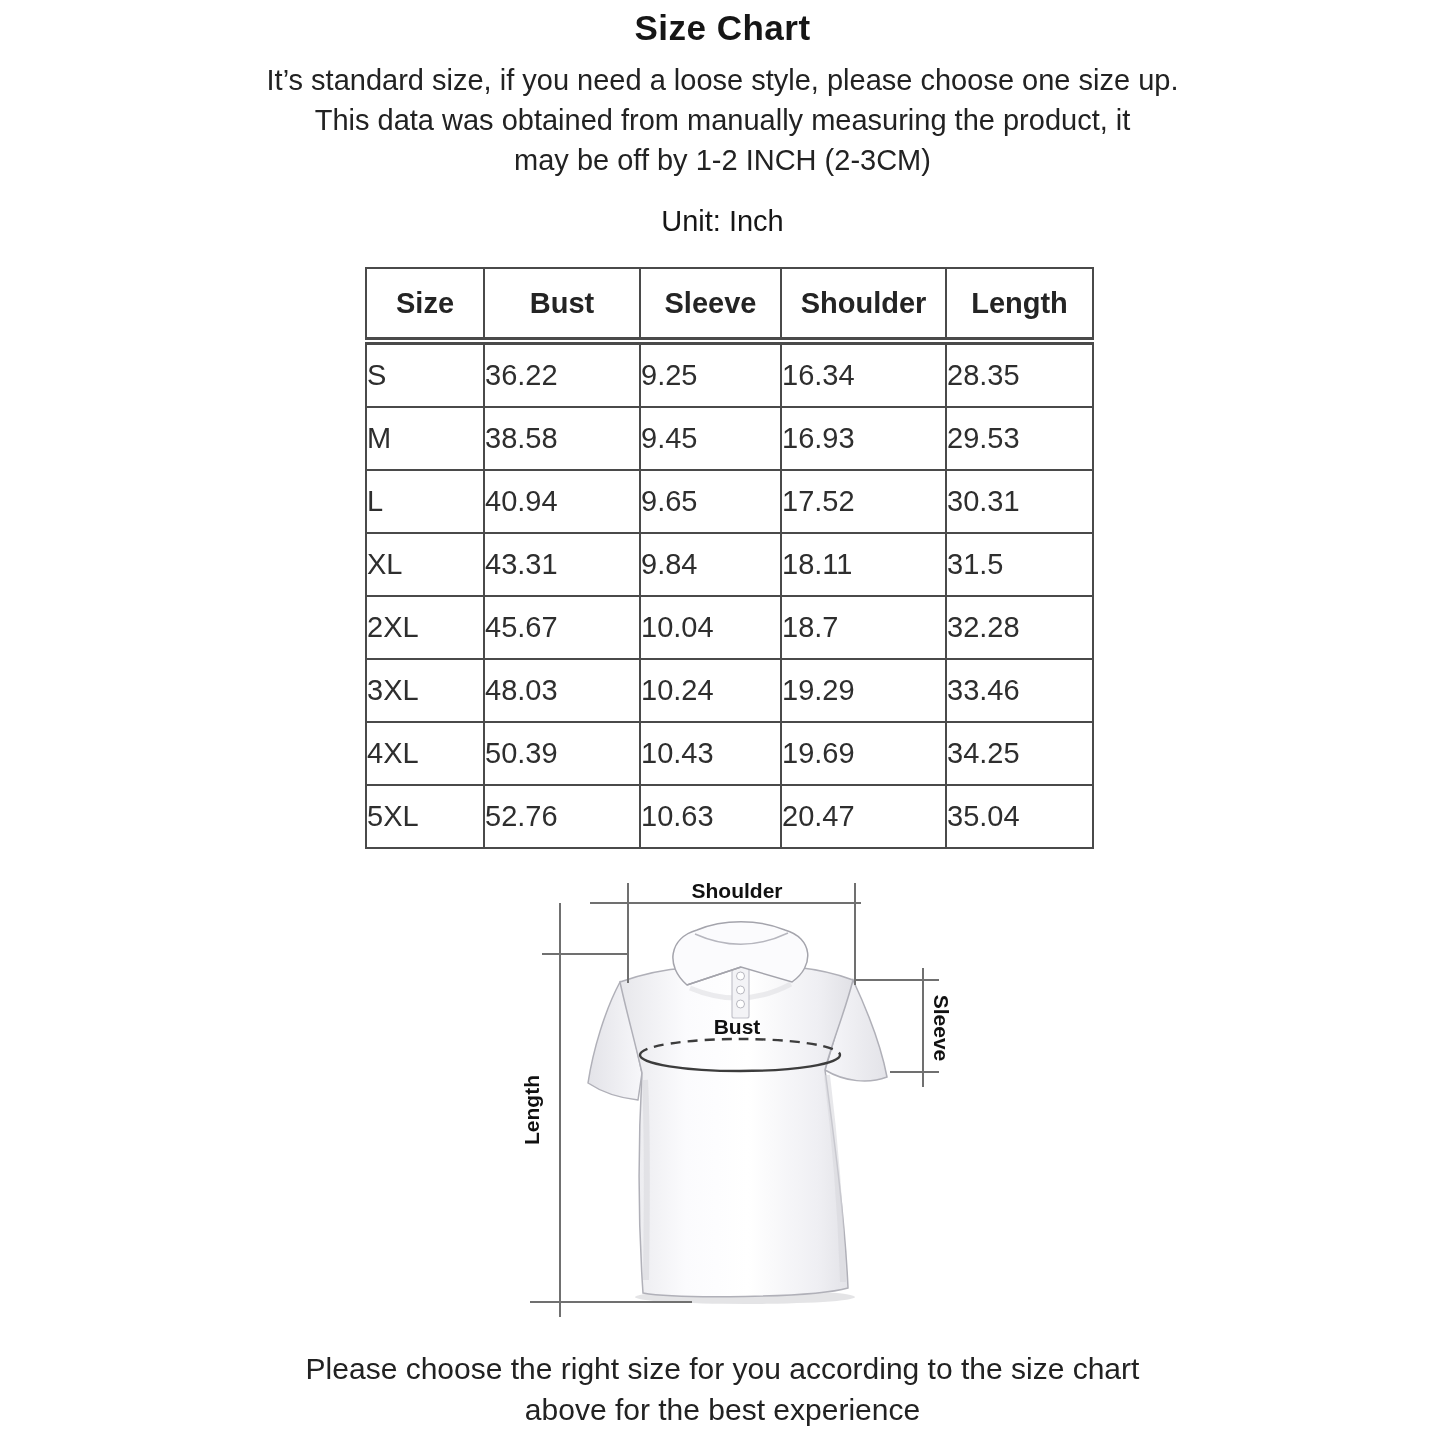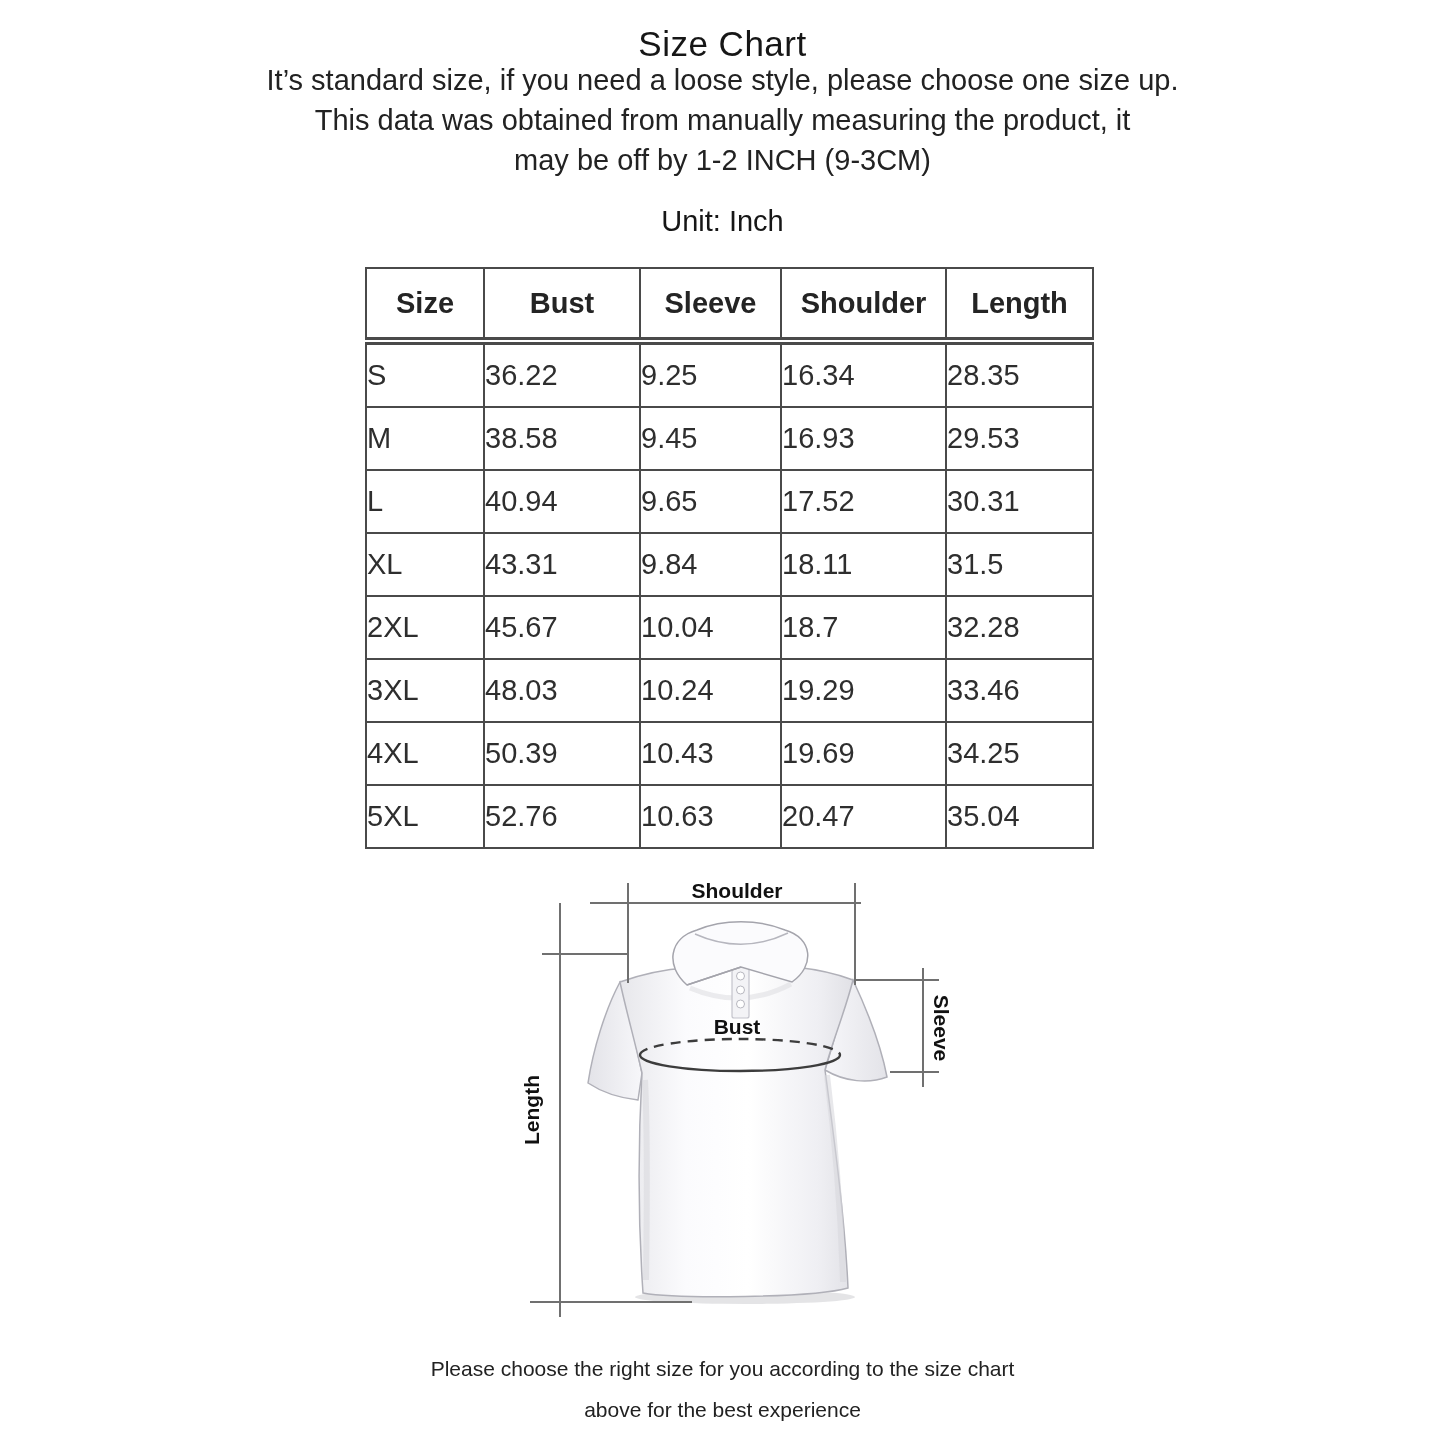--- a/index.html
+++ b/index.html
@@ -15,23 +15,23 @@
     color: #1d1d1d;
     overflow: hidden;
   }
   .center-text {
     position: absolute;
     left: 0;
     width: 100%;
     text-align: center;
   }
   .page-title {
-    top: 24px;
+    top: 8px;
     font-size: 35px;
-    font-weight: normal;
+    font-weight: bold;
     letter-spacing: 0.5px;
     color: #161616;
   }
   .description {
     top: 60px;
     font-size: 29px;
     line-height: 40px;
     color: #222222;
     text-align: center;
   }
@@ -67,21 +67,21 @@
     height: 61px;
     font-weight: normal;
   }
   .diagram-svg {
     position: absolute;
     left: 505px;
     top: 870px;
   }
   .footer-note {
     top: 1348px;
-    font-size: 21px;
+    font-size: 30px;
     line-height: 41px;
     color: #222222;
   }
   .footer-note div { white-space: nowrap; }
   .measure-line { stroke: #707070; stroke-width: 2; fill: none; }
   .diagram-label {
     font-family: "Liberation Sans", sans-serif;
     font-size: 21px;
     font-weight: bold;
     fill: #111111;
@@ -89,21 +89,21 @@
   .shirt-outline { stroke: #b0b0b8; stroke-width: 1.5; }
 </style>
 </head>
 <body>
 
 <div class="center-text page-title">Size Chart</div>
 
 <div class="center-text description">
   <div>It’s standard size, if you need a loose style, please choose one size up.</div>
   <div>This data was obtained from manually measuring the product, it</div>
-  <div>may be off by 1-2 INCH (9-3CM)</div>
+  <div>may be off by 1-2 INCH (2-3CM)</div>
 </div>
 
 <div class="center-text unit-label">Unit: Inch</div>
 
 <table class="size-table">
   <colgroup>
     <col style="width:118px">
     <col style="width:156px">
     <col style="width:141px">
     <col style="width:165px">

